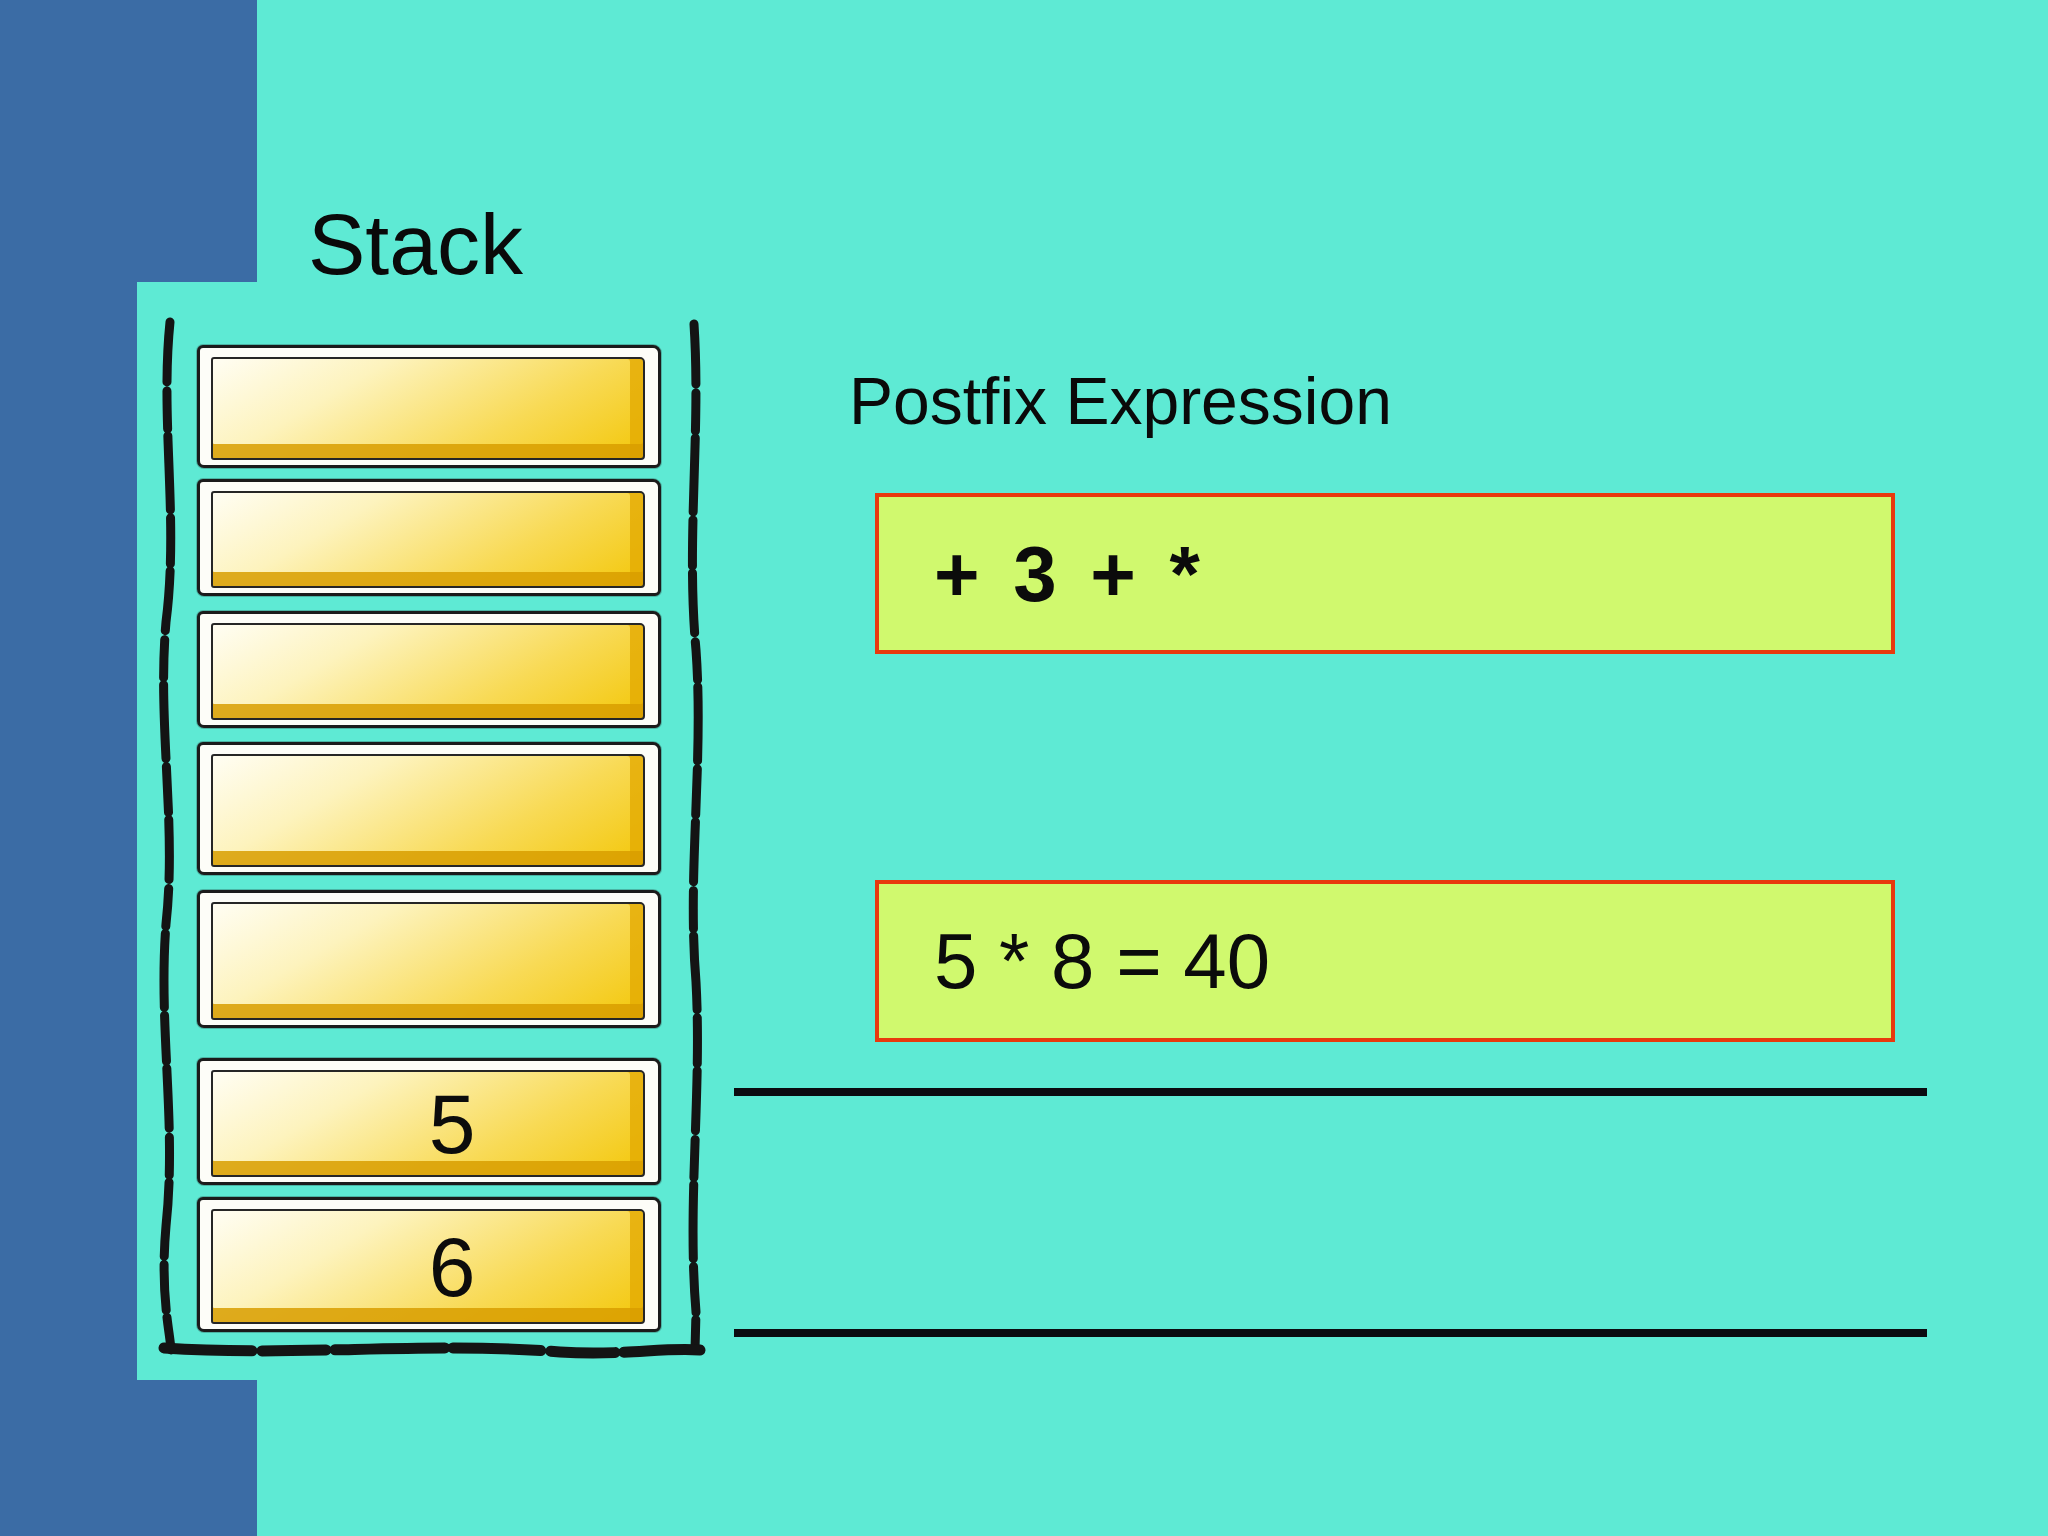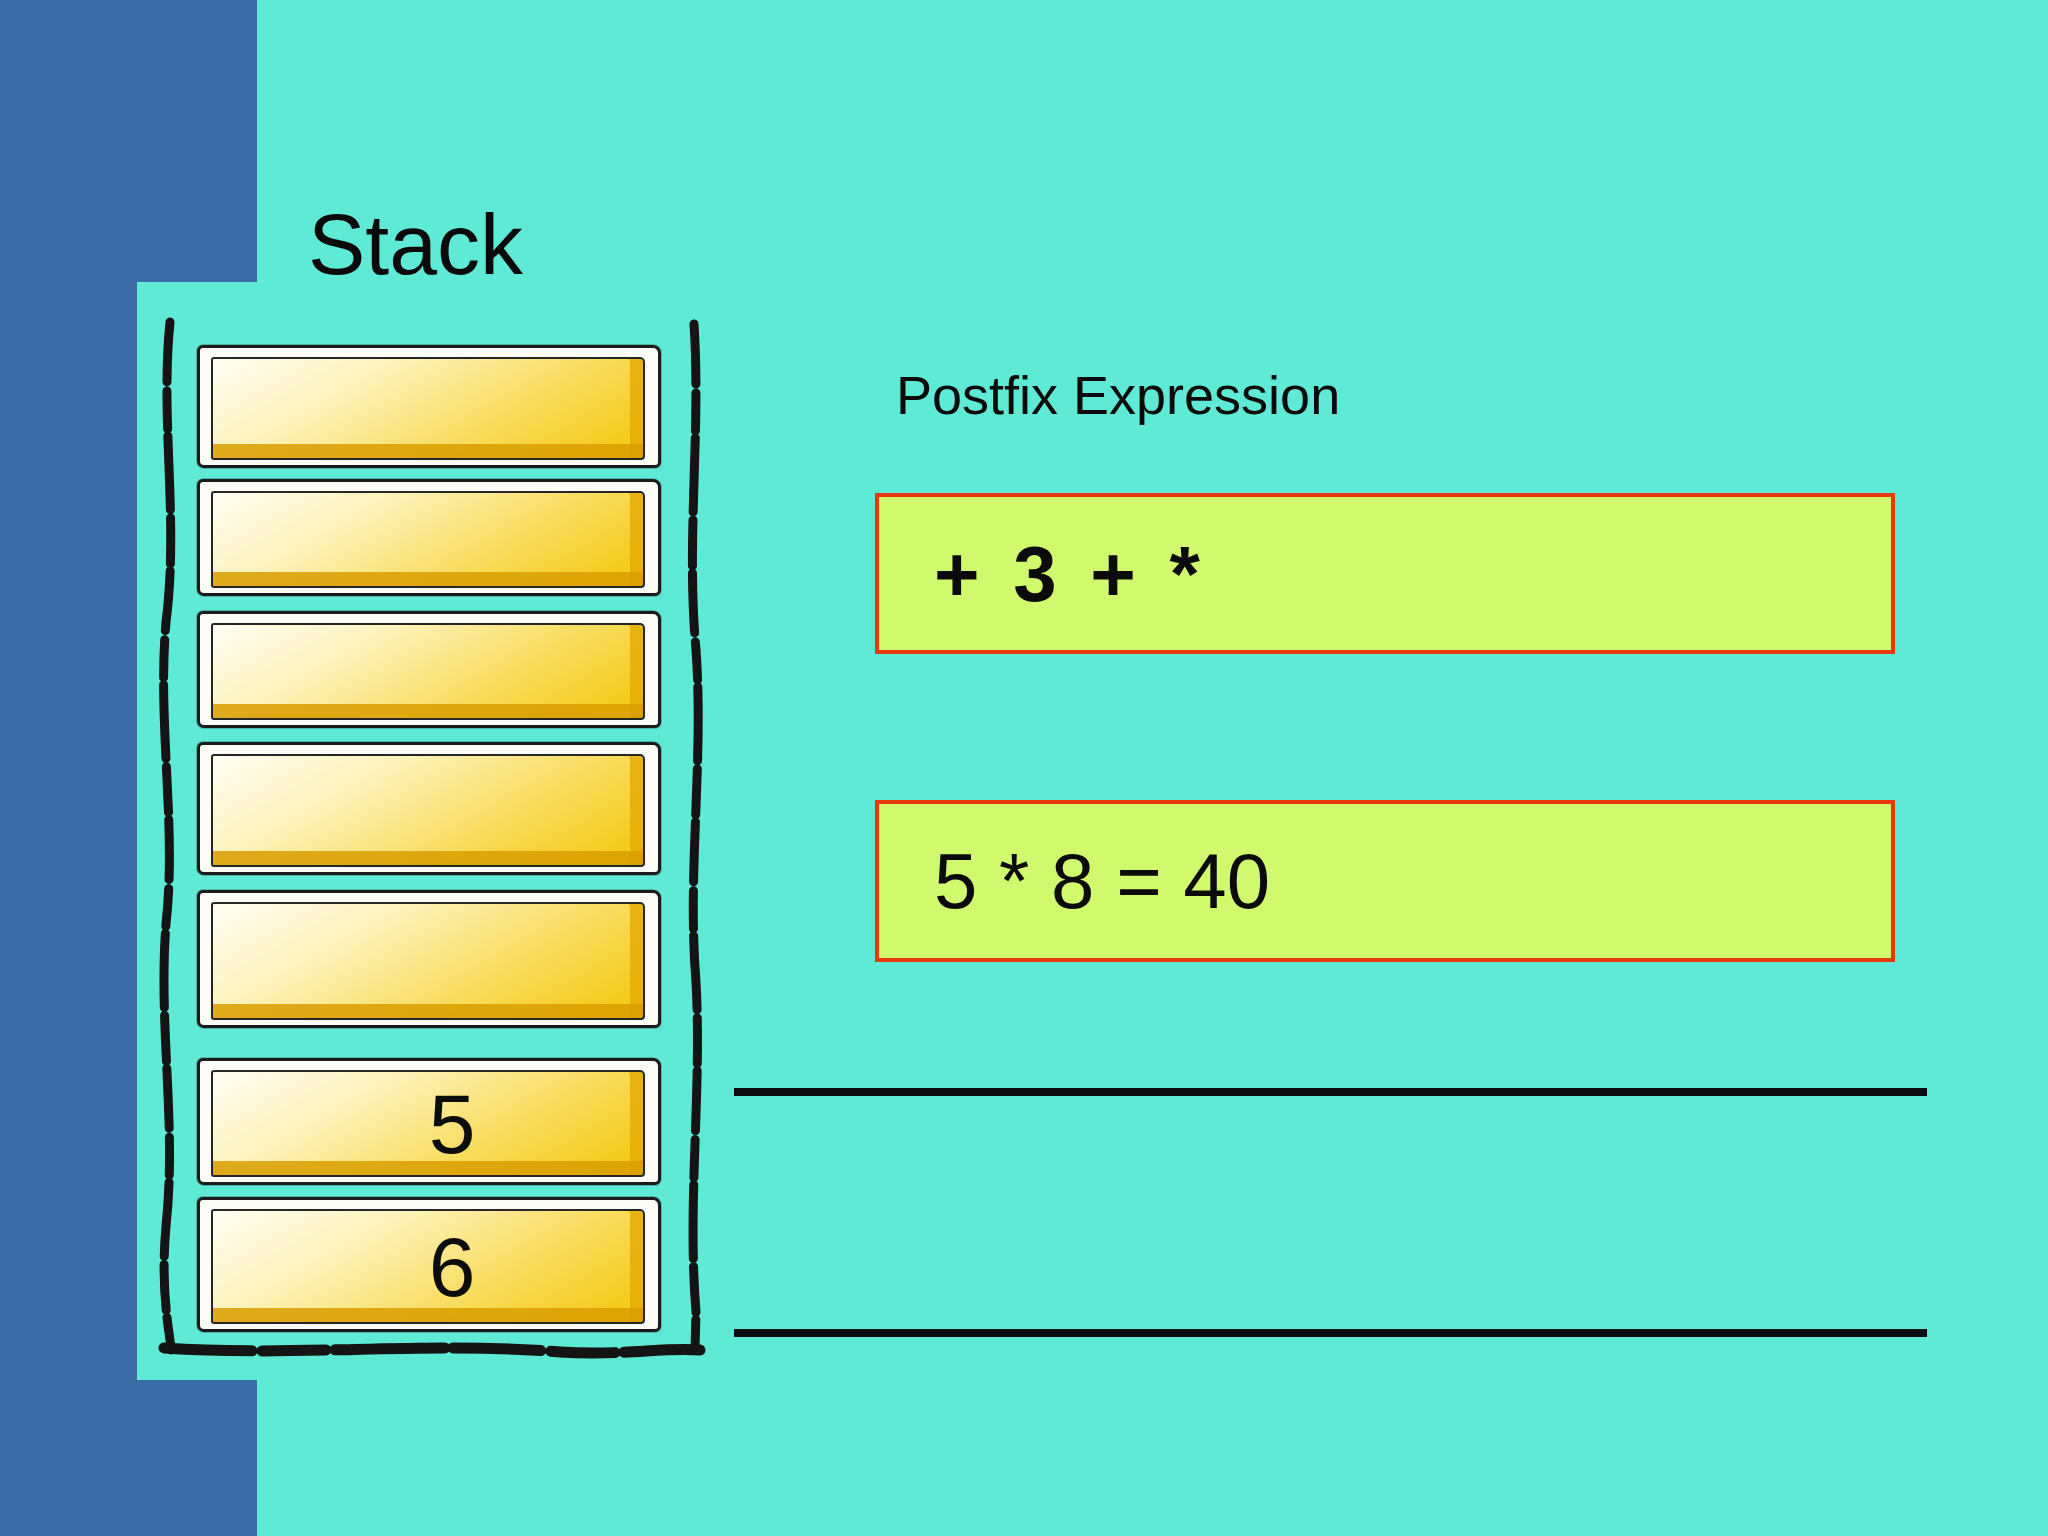--- a/index.html
+++ b/index.html
@@ -11,21 +11,21 @@
   .accent{position:absolute;background:#3b6ca5;}
   .accent-top{left:0;top:0;width:257px;height:282px;}
   .accent-left{left:0;top:0;width:137px;height:1536px;}
   .accent-bottom{left:0;top:1380px;width:257px;height:156px;}
   
   .stack-title{
     position:absolute;left:308px;top:201px;font-size:86px;line-height:1;
     letter-spacing:0px;color:#0a0a0a;white-space:nowrap;
   }
   .postfix-title{
-    position:absolute;left:896px;top:368px;font-size:54px;line-height:1;
+    position:absolute;left:849px;top:368px;font-size:66px;line-height:1;
     color:#0a0a0a;white-space:nowrap;
   }
   
   .slot{
     position:absolute;left:197px;width:464px;box-sizing:border-box;
     border:3px solid #1b1b1b;border-radius:6px 8px 6px 7px;
     background:#fdfdf8;padding:9px 13px 5px 11px;
     box-shadow:0 0 0 1px rgba(20,20,20,.25);
   }
   .slot-face{
@@ -43,21 +43,21 @@
   .stack-outline path{fill:none;stroke:#141414;stroke-linecap:round;}
   .wall{stroke-width:9px;stroke-dasharray:60 9 38 7 74 8 46 7;}
   .base{stroke-width:11px;stroke-dasharray:88 10 64 9 110 8;}
   
   .hl-box{
     position:absolute;left:875px;width:1020px;box-sizing:border-box;
     background:#d0f96e;border:4px solid #e8390d;
     display:flex;align-items:center;padding-left:55px;
   }
   .hl-box-1{top:493px;height:161px;}
-  .hl-box-2{top:800px;height:162px;}
+  .hl-box-2{top:880px;height:162px;}
   .hl-text{font-size:78px;line-height:1;color:#0b0b0b;white-space:pre;}
   .hl-text.bold{font-weight:bold;letter-spacing:6px;}
   
   .rule{position:absolute;left:734px;width:1193px;height:8px;background:#0b0b10;}
   .rule-top{top:1088px;}
   .rule-bottom{top:1329px;}
 </style>
 </head>
 <body>
 

